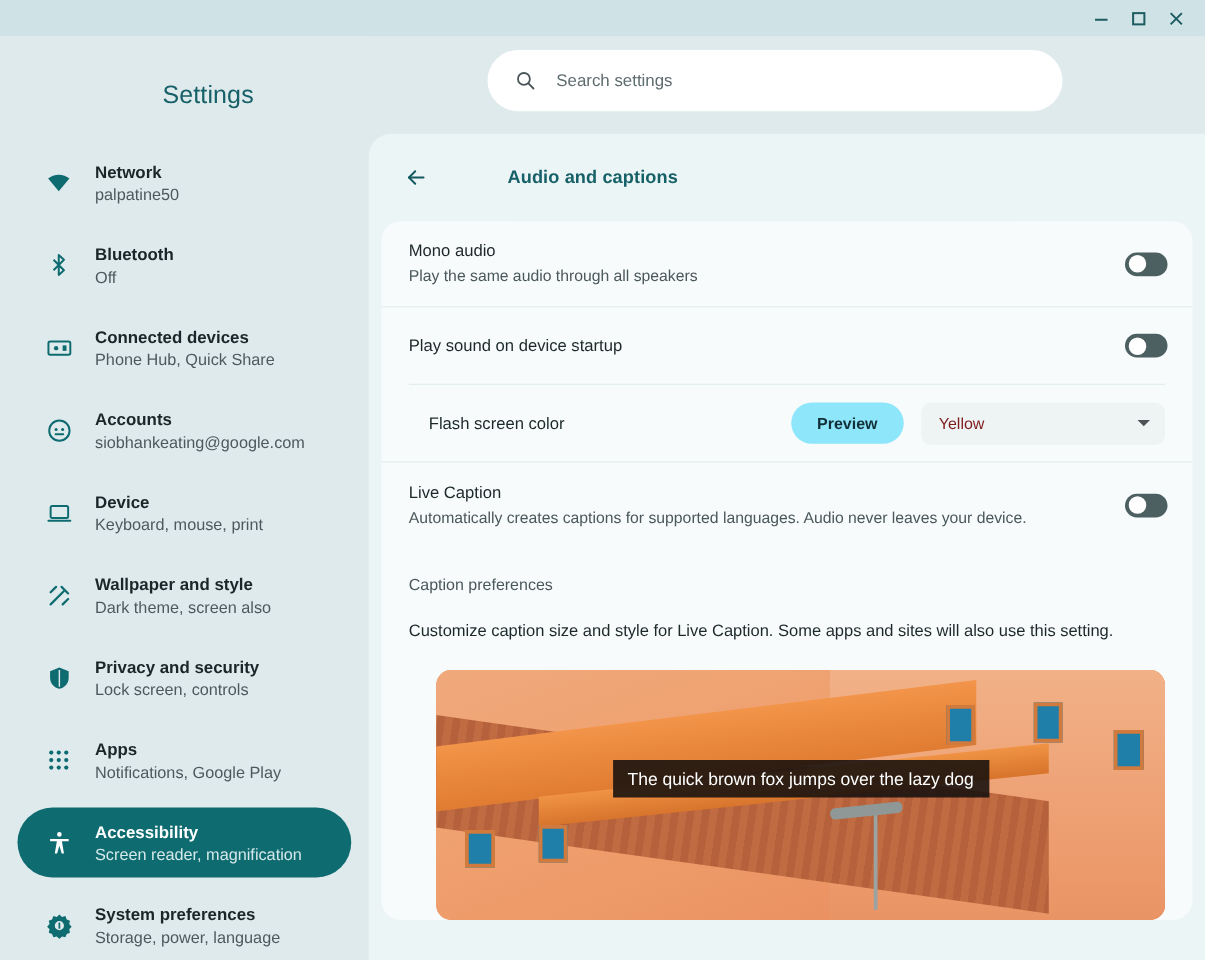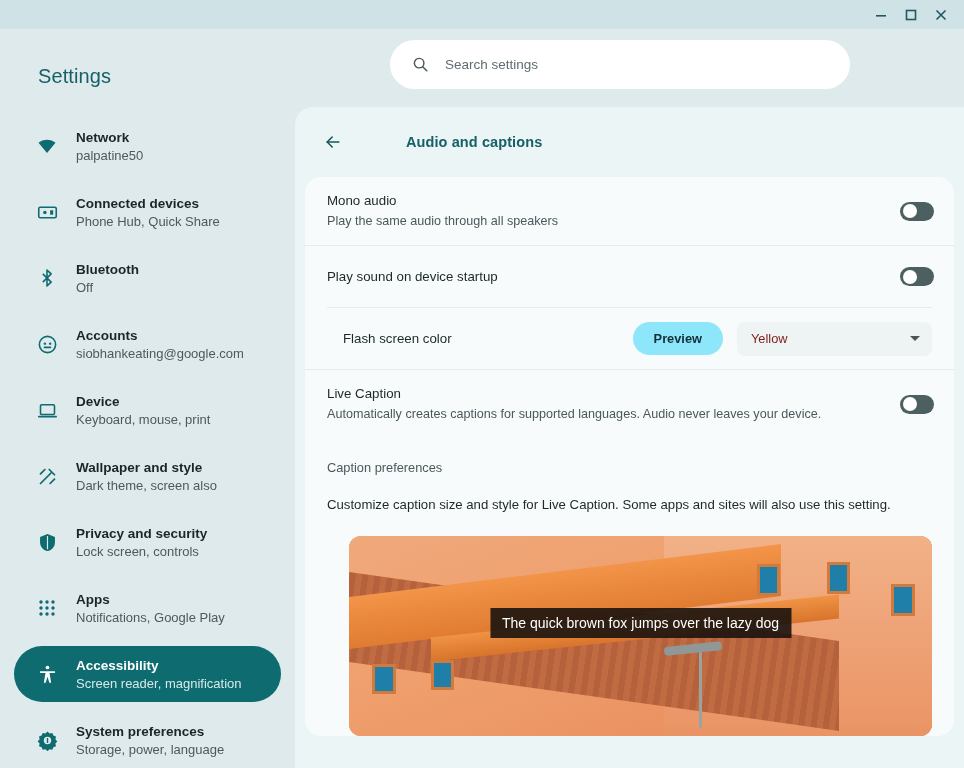--- a/index.html
+++ b/index.html
@@ -50,20 +50,21 @@
   .sidebar {
     position: absolute; left: 0; top: 29px;
     width: 295px; height: 739px;
     background: #dfeaed;
     padding-top: 20px;
   }
   .settings-title {
     font-size: 20px; color: #166067;
     padding-left: 38px; margin-top: 16px; margin-bottom: 30px;
     letter-spacing: .1px;
+    text-align: center;
   }
   .nav-list { padding: 0 14px; }
   .nav-item {
     display: flex; align-items: center;
     height: 56px;
     padding-left: 22px;
     border-radius: 28px;
     margin-bottom: 10px;
   }
   .nav-item.active { background: #0e6b70; }
@@ -284,41 +285,41 @@
           </svg>
         </span>
         <span class="nav-text">
           <span class="nav-label">Network</span>
           <span class="nav-sub">palpatine50</span>
         </span>
       </div>
 
       <div class="nav-item">
         <span class="nav-icon">
+          <svg width="20" height="20" viewBox="0 0 24 24" fill="none" stroke="currentColor" stroke-width="1.9" stroke-linejoin="round">
+            <path d="M7 7 L17 17 L12 21.5 L12 2.5 L17 7 L7 17"></path>
+          </svg>
+        </span>
+        <span class="nav-text">
+          <span class="nav-label">Bluetooth</span>
+          <span class="nav-sub">Off</span>
+        </span>
+      </div>
+
+      <div class="nav-item">
+        <span class="nav-icon">
           <svg width="21" height="21" viewBox="0 0 24 24" fill="none" stroke="currentColor" stroke-width="1.8">
             <rect x="2" y="6" width="20" height="12" rx="1.6"></rect>
             <circle cx="9" cy="12" r="2" fill="currentColor" stroke="none"></circle>
             <rect x="15" y="9.5" width="3.5" height="5" fill="currentColor" stroke="none"></rect>
           </svg>
         </span>
         <span class="nav-text">
           <span class="nav-label">Connected devices</span>
           <span class="nav-sub">Phone Hub, Quick Share</span>
-        </span>
-      </div>
-
-      <div class="nav-item">
-        <span class="nav-icon">
-          <svg width="20" height="20" viewBox="0 0 24 24" fill="none" stroke="currentColor" stroke-width="1.9" stroke-linejoin="round">
-            <path d="M7 7 L17 17 L12 21.5 L12 2.5 L17 7 L7 17"></path>
-          </svg>
-        </span>
-        <span class="nav-text">
-          <span class="nav-label">Bluetooth</span>
-          <span class="nav-sub">Off</span>
         </span>
       </div>
 
       <div class="nav-item">
         <span class="nav-icon">
           <svg width="21" height="21" viewBox="0 0 24 24" fill="none" stroke="currentColor" stroke-width="1.8">
             <circle cx="12" cy="12" r="9.3"></circle>
             <circle cx="9" cy="11" r="1.4" fill="currentColor" stroke="none"></circle>
             <circle cx="15" cy="11" r="1.4" fill="currentColor" stroke="none"></circle>
             <path d="M8.5 15.3 h7" stroke-linecap="round"></path>

